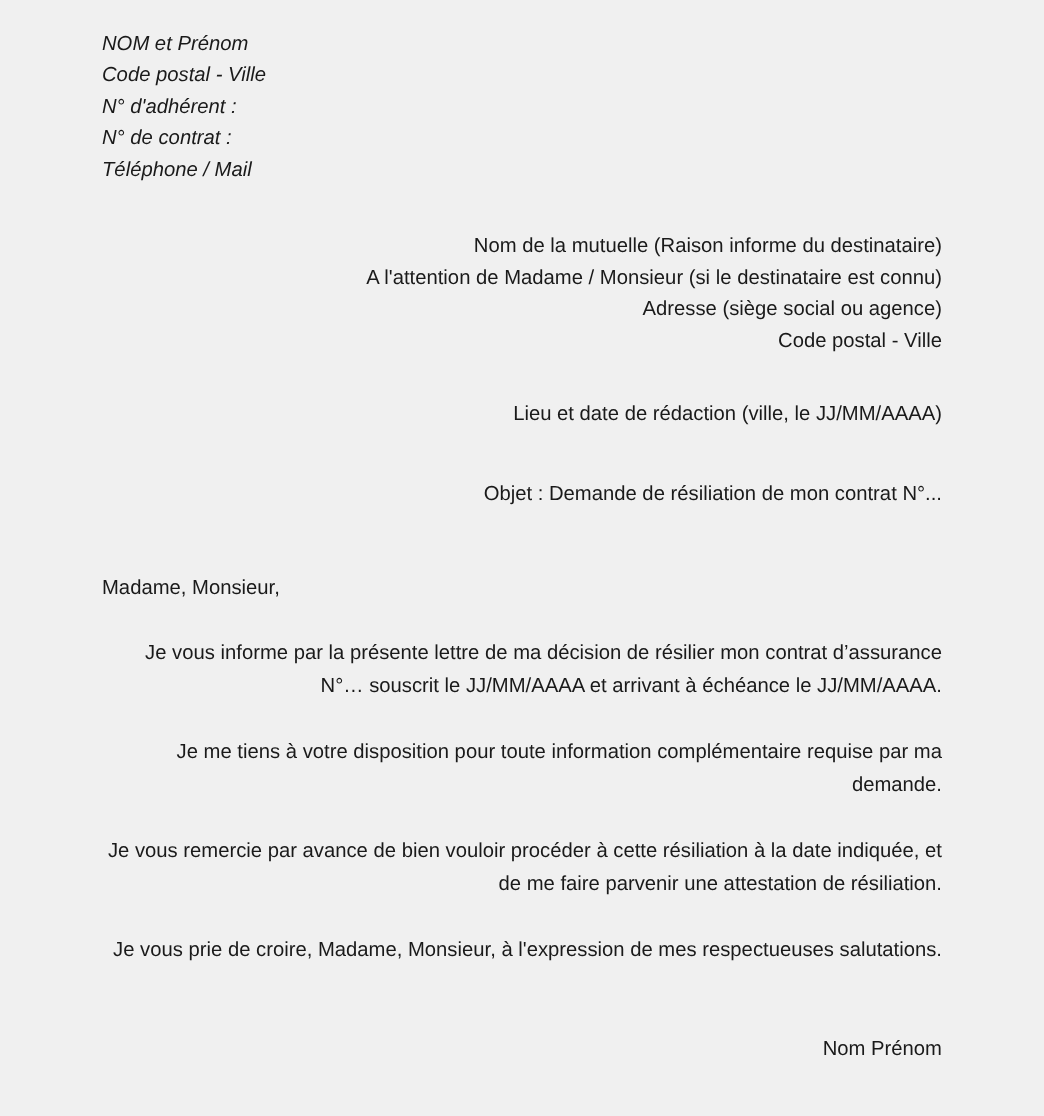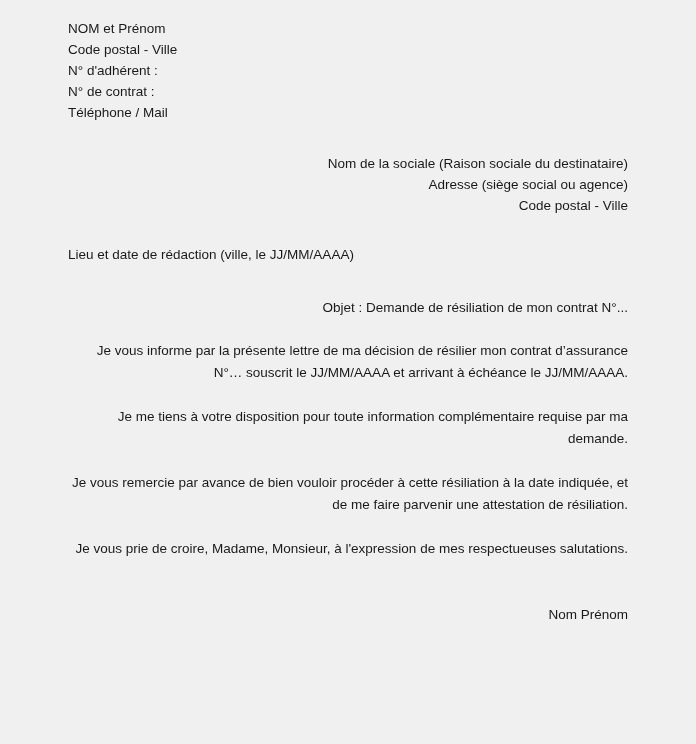--- a/index.html
+++ b/index.html
@@ -24,26 +24,28 @@
   }
   .block {
     margin: 0;
   }
   .line {
     line-height: 21px;
     white-space: pre-wrap;
   }
   .sender {
     margin-top: 0;
+    font-style: italic;
   }
   .recipient {
     text-align: right;
     margin-top: 30px;
   }
   .place-date {
+    text-align: right;
     margin-top: 28px;
   }
   .subject {
     margin-top: 32px;
     text-align: right;
   }
   .salutation {
     margin-top: 42px;
     margin-left: 0;
   }
@@ -66,33 +68,37 @@
 
   <div class="block sender">
     <div class="line">NOM et Prénom</div>
     <div class="line">Code postal - Ville</div>
     <div class="line">N° d'adhérent :</div>
     <div class="line">N° de contrat :</div>
     <div class="line">Téléphone / Mail</div>
   </div>
 
   <div class="block recipient">
-    <div class="line">Nom de la sociale (Raison sociale du destinataire)</div>
+    <div class="line">Nom de la mutuelle (Raison informe du destinataire)</div>
+    <div class="line">A l'attention de Madame / Monsieur (si le destinataire est connu)</div>
     <div class="line">Adresse (siège social ou agence)</div>
     <div class="line">Code postal - Ville</div>
   </div>
 
   <div class="block place-date">
     <div class="line">Lieu et date de rédaction (ville, le JJ/MM/AAAA)</div>
   </div>
 
   <div class="block subject">
     <div class="line">Objet : Demande de résiliation de mon contrat N°...</div>
   </div>
 
+  <div class="block salutation">
+    <div class="line">Madame, Monsieur,</div>
+  </div>
 
   <div class="block body-par">Je vous informe par la présente lettre de ma décision de résilier mon contrat d’assurance N°… souscrit le JJ/MM/AAAA et arrivant à échéance le JJ/MM/AAAA.</div>
   <div class="block body-par">Je me tiens à votre disposition pour toute information complémentaire requise par ma demande.</div>
   <div class="block body-par">Je vous remercie par avance de bien vouloir procéder à cette résiliation à la date indiquée, et de me faire parvenir une attestation de résiliation.</div>
   <div class="block body-par">Je vous prie de croire, Madame, Monsieur, à l'expression de mes respectueuses salutations.</div>
 
   <div class="block signature">
     <div class="line">Nom Prénom</div>
 
   </div>

